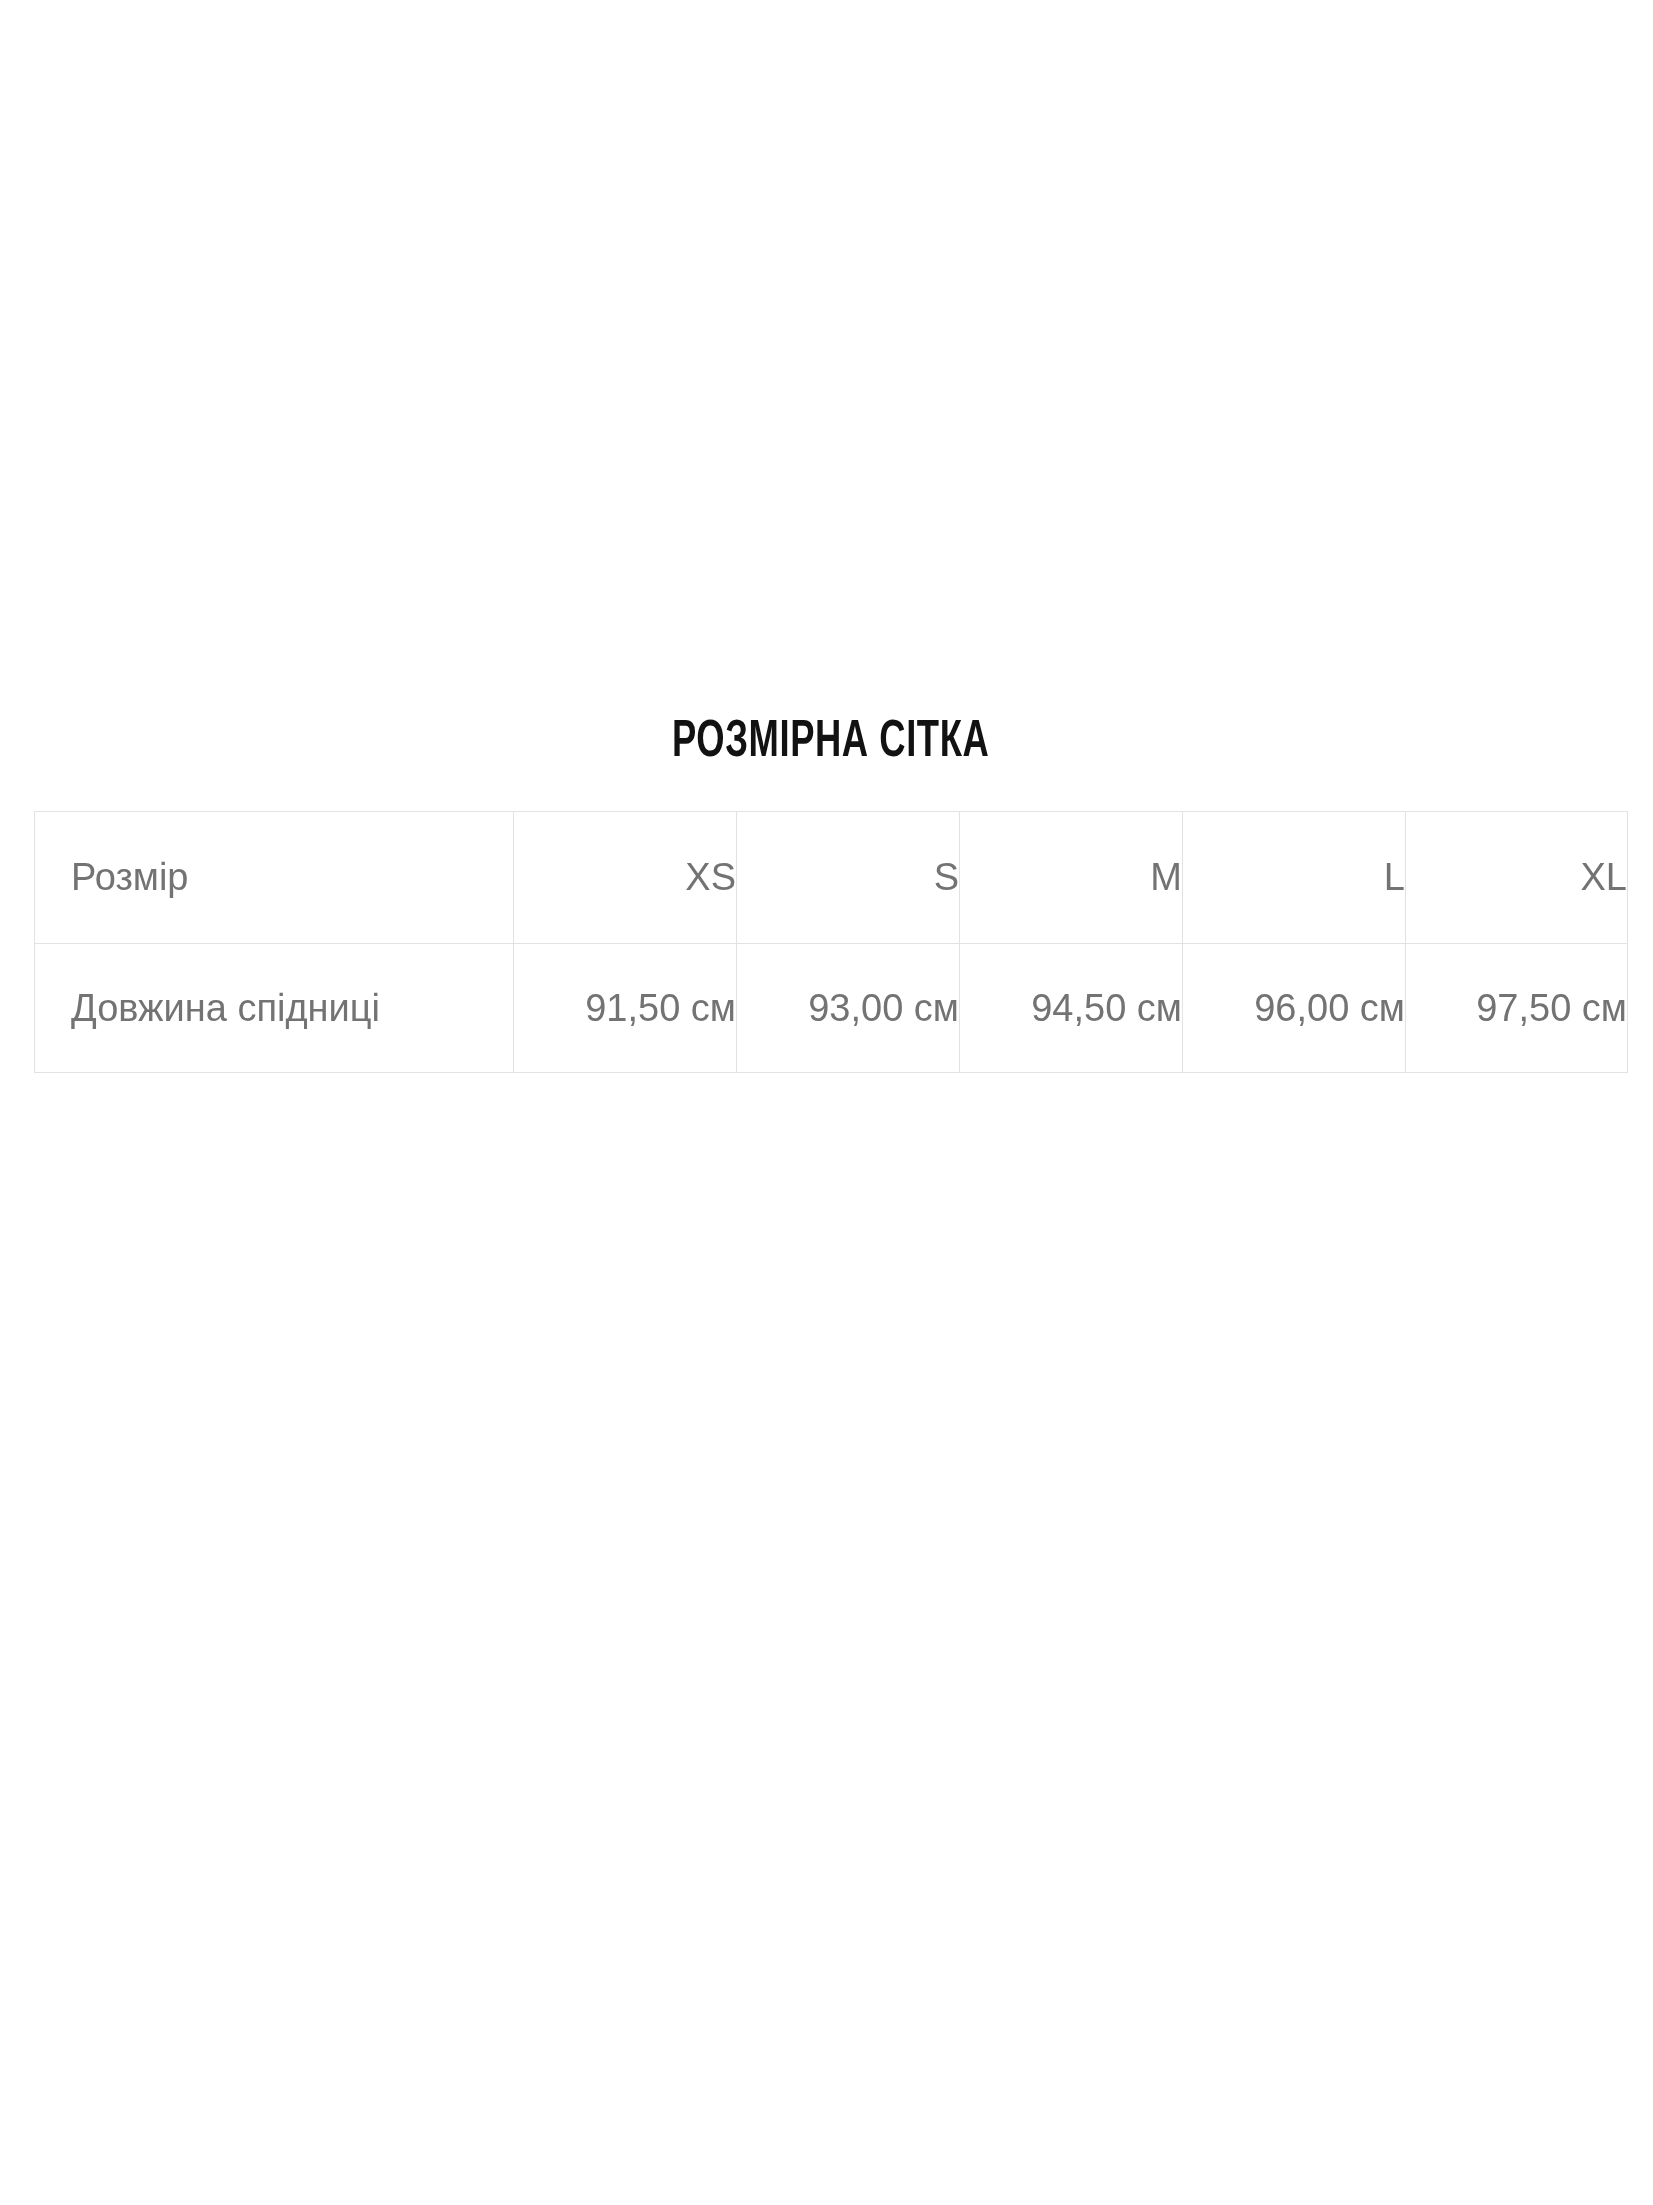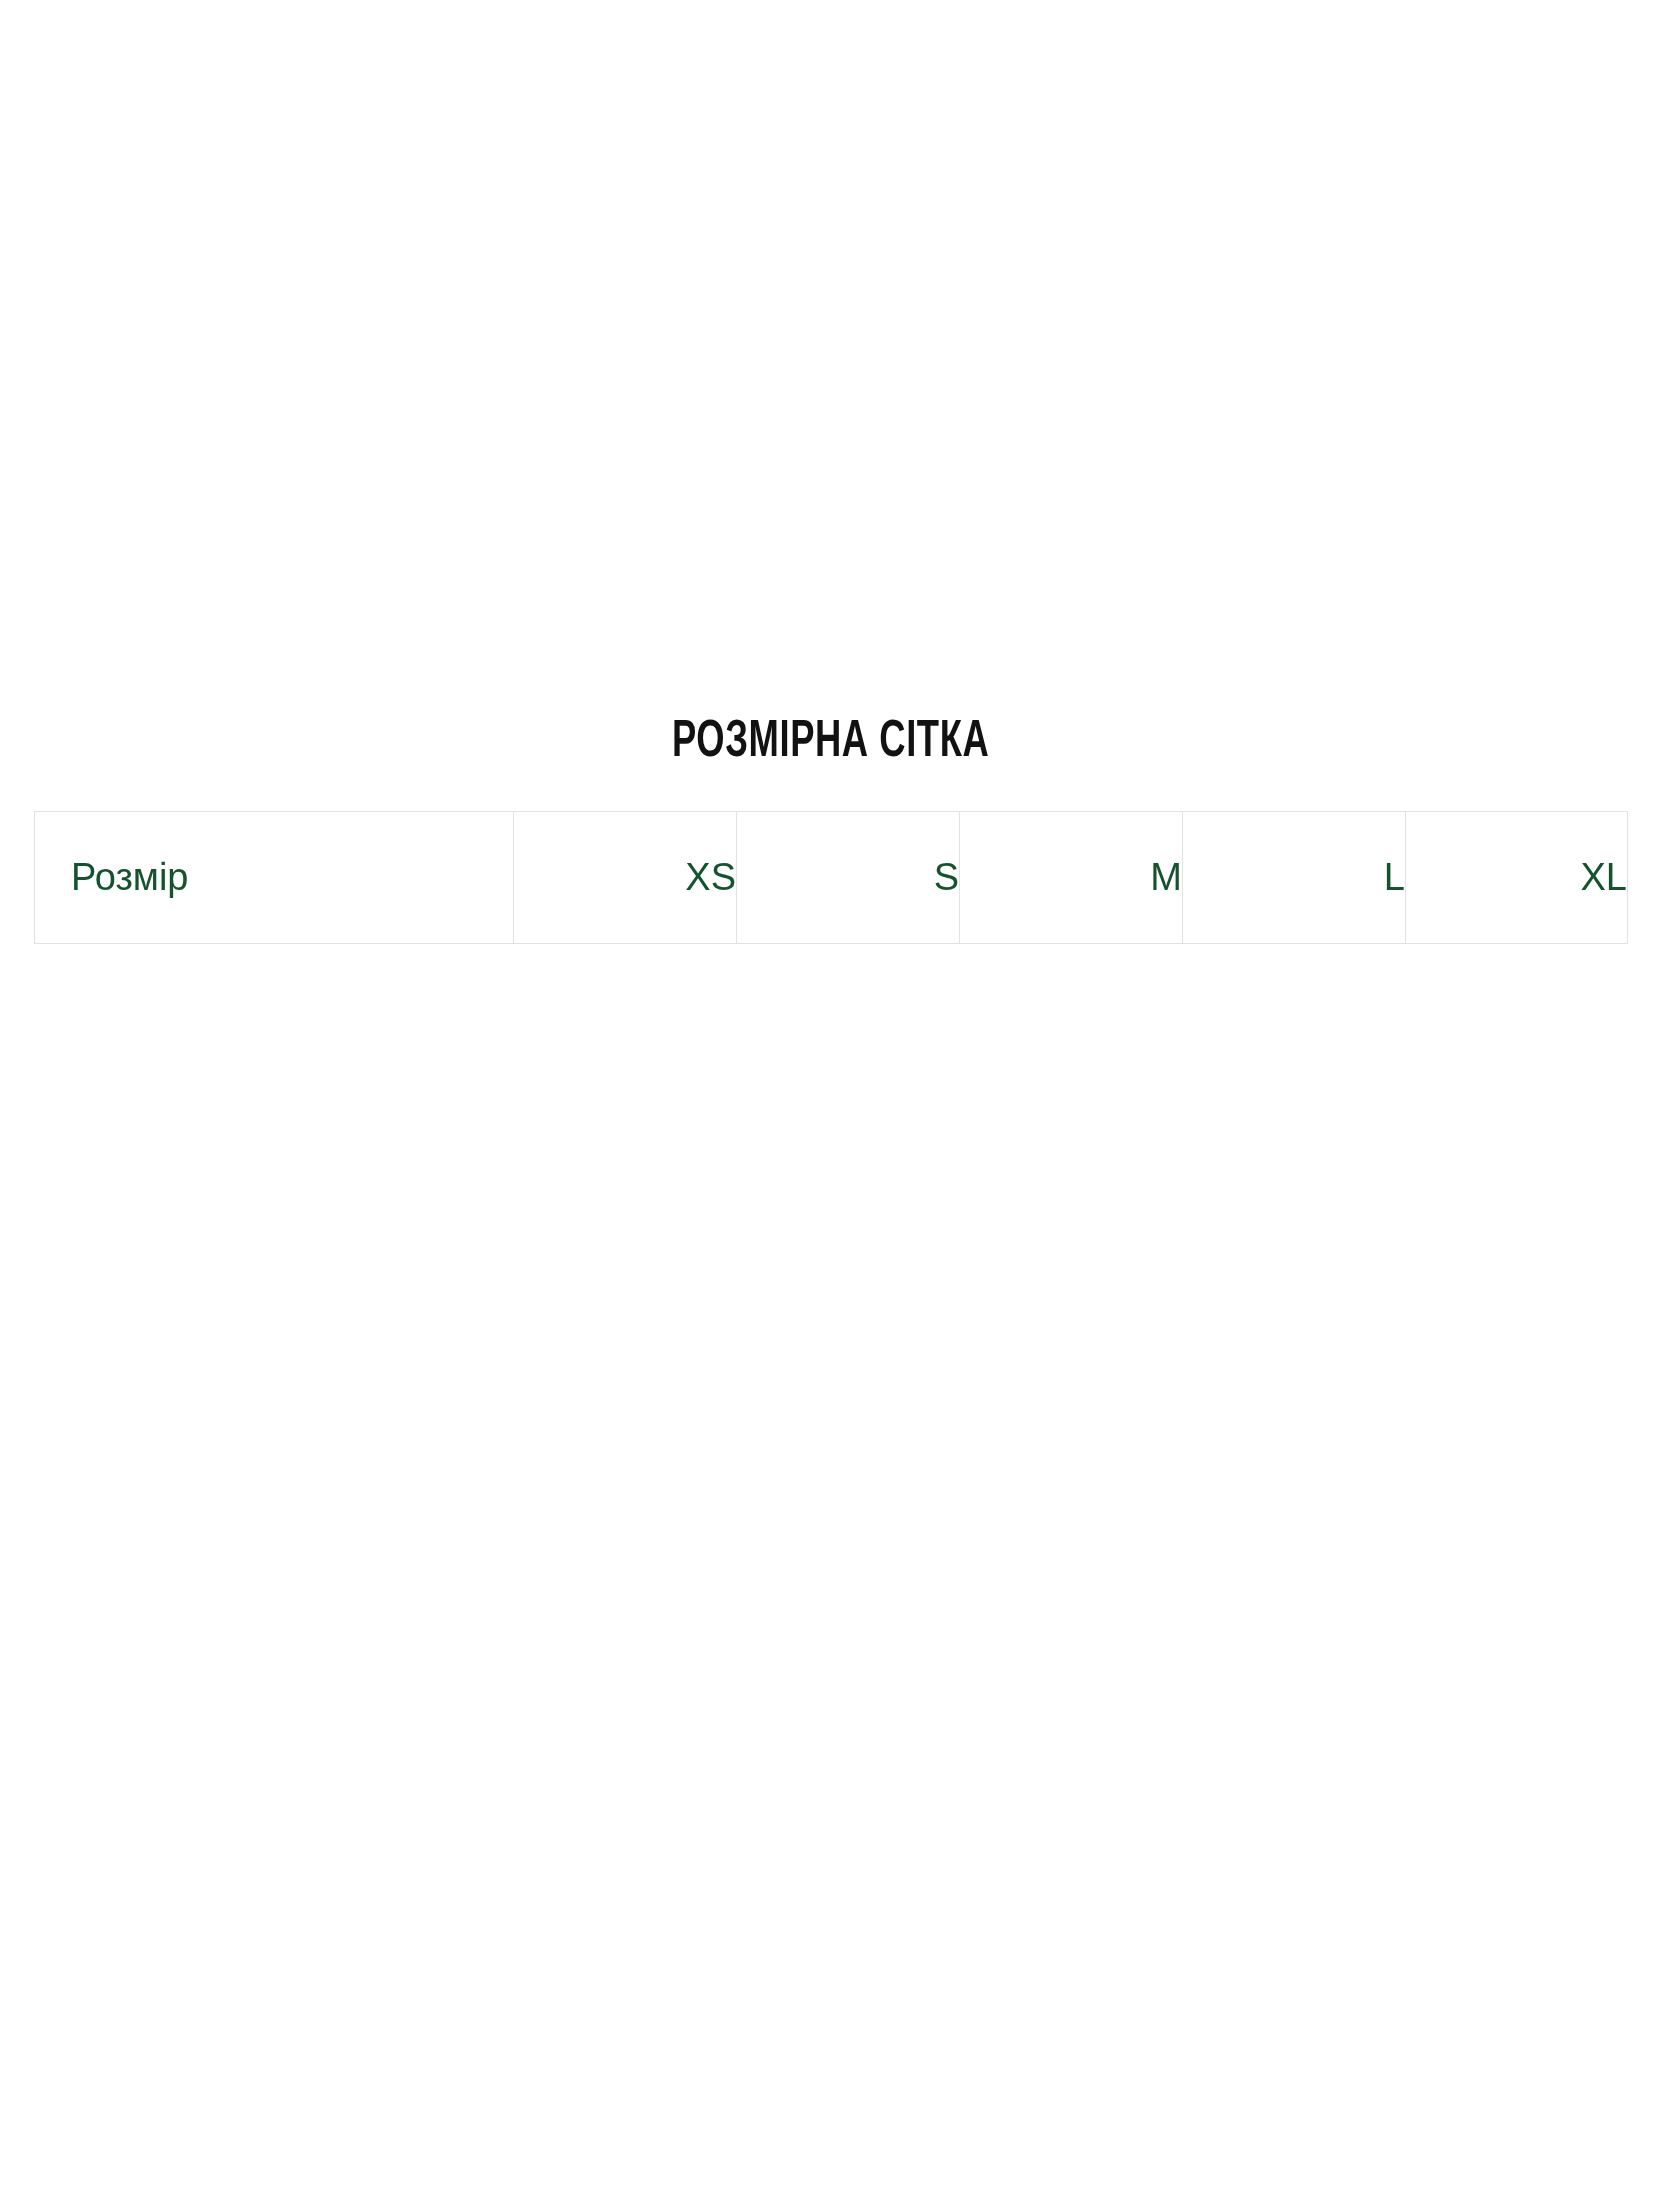--- a/index.html
+++ b/index.html
@@ -34,21 +34,21 @@
     transform-origin: center;
   }
   table.size-table {
     position: absolute;
     top: 811px;
     left: 34px;
     width: 1593px;
     border-collapse: collapse;
     table-layout: fixed;
     font-size: 38px;
-    color: #14532d;
+    color: #737373;
   }
   table.size-table th,
   table.size-table td {
     border: 1.6px solid #e2e2e2;
     font-weight: 400;
     text-align: right;
     vertical-align: middle;
     padding: 0;
     overflow: hidden;
   }
@@ -81,17 +81,25 @@
       <tr class="header-row">
         <th class="label-col">Розмір</th>
         <th>XS</th>
         <th>S</th>
         <th>M</th>
         <th>L</th>
         <th>XL</th>
       </tr>
     </thead>
     <tbody>
+      <tr class="data-row">
+        <td class="label-col">Довжина спідниці</td>
+        <td>91,50 см</td>
+        <td>93,00 см</td>
+        <td>94,50 см</td>
+        <td>96,00 см</td>
+        <td>97,50 см</td>
+      </tr>
     </tbody>
   </table>
 
 </div>
 
 
 </body></html>

